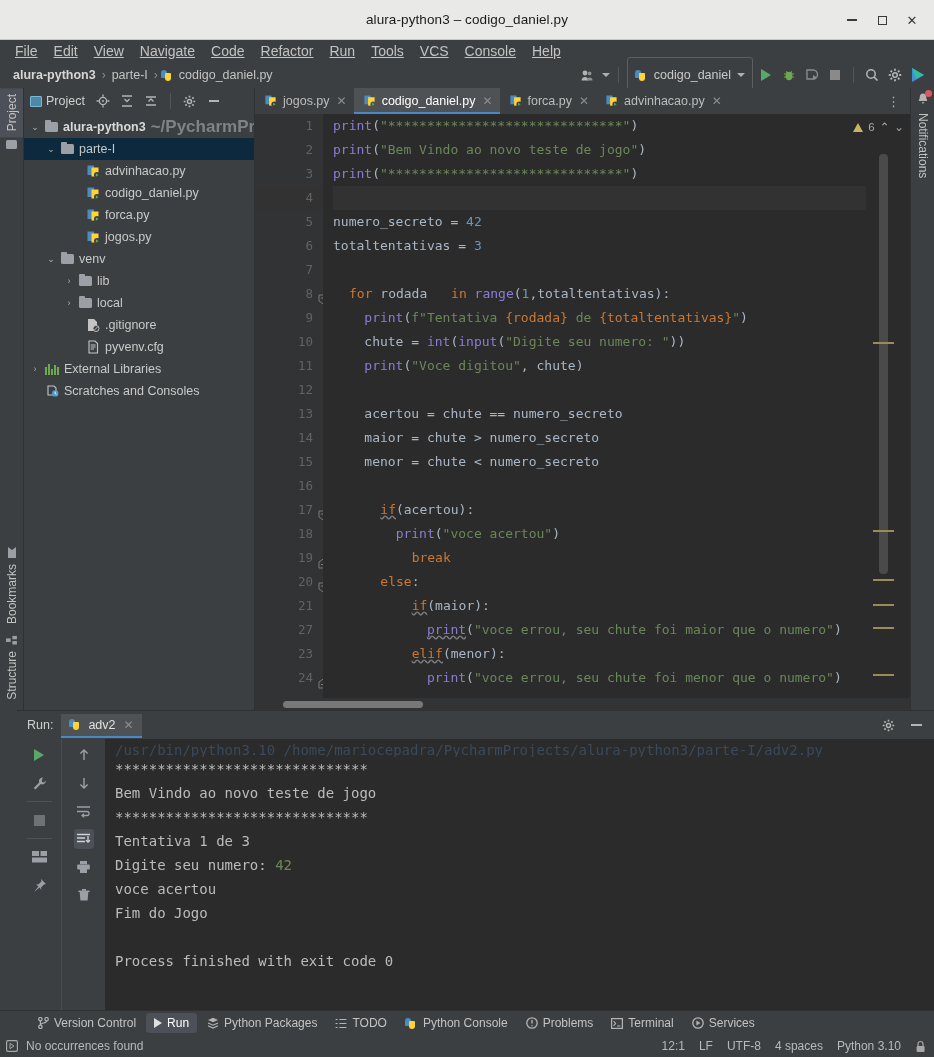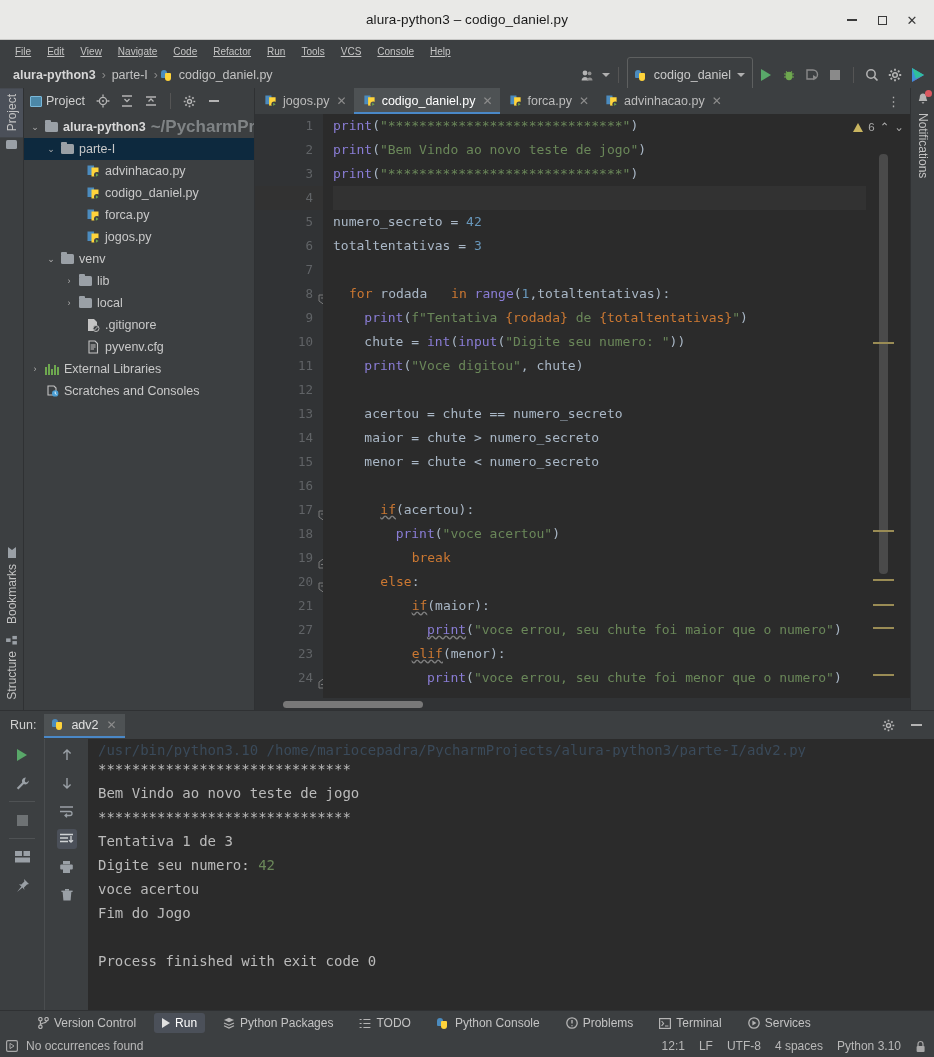--- a/index.html
+++ b/index.html
@@ -23,21 +23,21 @@
   .titlebar .title { font-size: 13.5px; letter-spacing: .1px; }
   .winbtns { position: absolute; right: 8px; top: 0; height: 40px; display: flex; align-items: center; gap: 2px; }
   .winbtn { width: 28px; height: 28px; display: flex; align-items: center; justify-content: center;
             color: #3a3a3a; font-size: 13px; border-radius: 3px; }
   .winbtn .sq { width: 9px; height: 9px; border: 1.3px solid #3a3a3a; }
   .winbtn .dash { width: 10px; height: 1.3px; background: #3a3a3a; }
 
   
   .menubar { height: 22px; background: #3c3f41; display: flex; align-items: center;
              padding-left: 8px; gap: 2px; flex: 0 0 22px; }
-  .menuitem { padding: 2px 7px; font-size: 10px; color: #c3c3c3; border-radius: 2px; }
+  .menuitem { padding: 2px 7px; font-size: 14px; color: #c3c3c3; border-radius: 2px; }
   .menuitem .u { text-decoration: underline; }
 
   
   .navbar { height: 26px; background: #3c3f41; display: flex; align-items: center;
             padding: 0 6px 0 10px; flex: 0 0 26px; }
   .crumbs { display: flex; align-items: center; gap: 2px; font-size: 12.5px; }
   .crumb { color: #c3c3c3; padding: 1px 3px; }
   .crumb.bold { font-weight: bold; color: #d6d6d6; }
   .crumb-sep { color: #888; margin: 0 1px; font-size: 12px; }
   .nav-right { margin-left: auto; display: flex; align-items: center; gap: 3px; }
@@ -137,21 +137,21 @@
               border-bottom: 9px solid #c9b560; }
   .vscroll { position: absolute; right: 22px; top: 32px; width: 9px; background: #4a4a4a; border-radius: 4px; }
   .mark { position: absolute; right: 16px; width: 21px; height: 2px; background: #9a8c55; }
 
   .hscroll-track { height: 12px; background: #313335; flex: 0 0 12px; position: relative; }
   .hscroll-thumb { position: absolute; left: 28px; top: 3px; height: 7px; width: 140px;
                    background: #787878; border-radius: 4px; }
 
   
   .runwin { height: 300px; flex: 0 0 300px; display: flex; flex-direction: column; background: #3c3f41;
-            border-top: 1px solid #2f3133; }
+            border-top: 1px solid #2f3133; margin-left: 17px; }
   .run-header { height: 28px; flex: 0 0 28px; display: flex; align-items: center; gap: 8px;
                 padding: 0 8px 0 10px; background: #3c3f41; }
   .run-label { font-size: 12.5px; color: #d0d0d0; }
   .run-tab { display: flex; align-items: center; gap: 6px; font-size: 12.5px; color: #e0e0e0;
              padding: 4px 8px 5px; position: relative; background: #4e5254; }
   .run-tab::after { content: ""; position: absolute; left: 0; right: 0; bottom: -1px; height: 2px; background: #4a88c7; }
   .run-header-right { margin-left: auto; display: flex; align-items: center; gap: 8px; }
 
   .run-body { flex: 1; display: flex; min-height: 0; }
   .run-side { width: 44px; flex: 0 0 44px; background: #3c3f41; display: flex; flex-direction: column;
@@ -160,21 +160,21 @@
                align-items: center; padding-top: 6px; gap: 8px; border-left: 1px solid #4a4d4f; }
   .side-sep { width: 26px; height: 1px; background: #4f5254; }
   .console { flex: 1; background: #2b2b2b; font-family: "DejaVu Sans Mono", monospace; font-size: 14px;
              color: #bbbbbb; padding: 4px 0 0 10px; overflow: hidden; position: relative; }
   .oline { height: 24px; line-height: 24px; white-space: pre; }
   .oline.clip { color: #3a4a5a; height: 14px; line-height: 14px; overflow: hidden; }
   .ogreen { color: #6a8759; }
 
   
   .toolbar-bottom { height: 25px; flex: 0 0 25px; background: #3c3f41; display: flex; align-items: center;
-                    padding-left: 30px; gap: 10px; border-top: 1px solid #2f3133; }
+                    padding-left: 30px; gap: 2px; border-top: 1px solid #2f3133; }
   .tb-item { display: flex; align-items: center; gap: 5px; font-size: 12px; color: #c3c3c3;
              padding: 3px 8px; border-radius: 3px; }
   .tb-item.sel { background: #4b5059; color: #ffffff; }
   .statusbar { height: 22px; flex: 0 0 22px; background: #3c3f41; display: flex; align-items: center;
                padding: 0 8px 0 6px; gap: 8px; font-size: 12px; color: #b8b8b8; }
   .sb-right { margin-left: auto; display: flex; align-items: center; gap: 14px; }
 </style>
 </head>
 <body>
 

